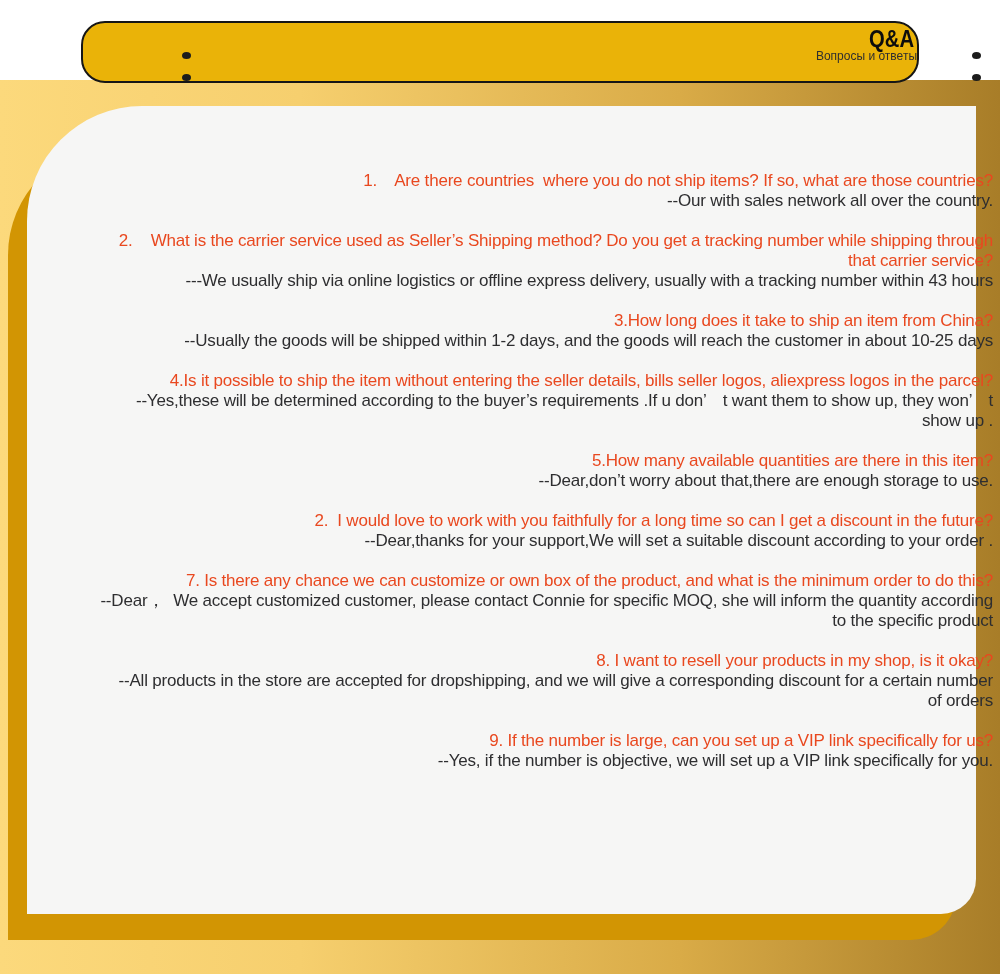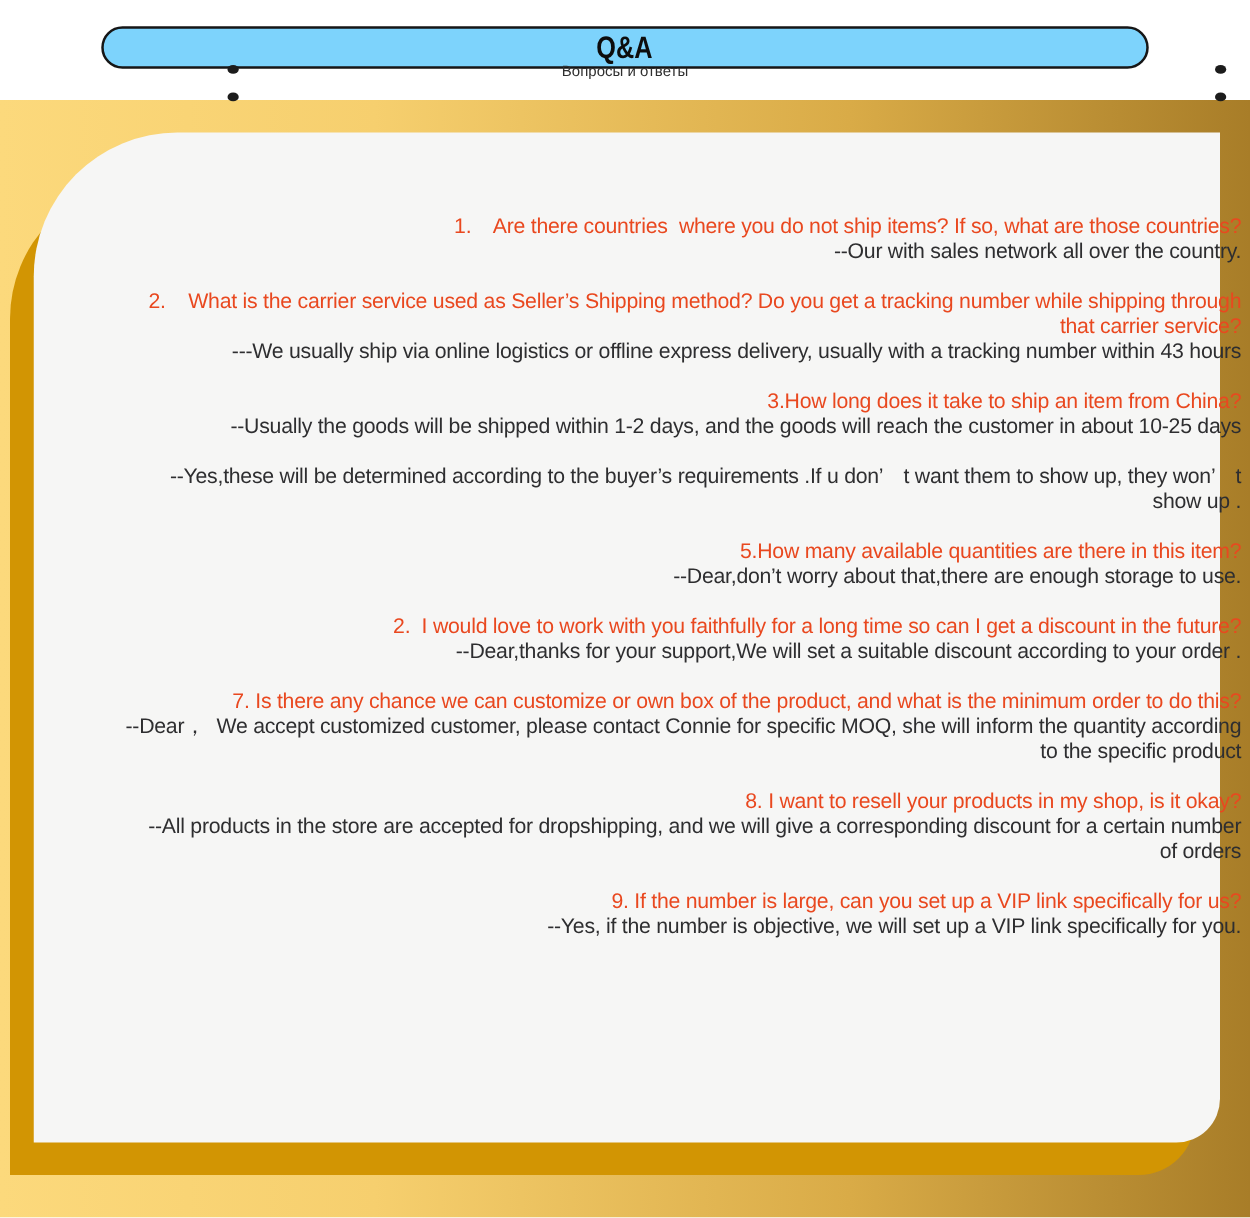--- a/index.html
+++ b/index.html
@@ -12,22 +12,22 @@
 
   
   .gold-frame{position:absolute;left:8px;top:145px;width:948px;height:795px;
     background:#d29503;border-radius:110px 0 45px 0;}
 
   
   .panel{position:absolute;left:27px;top:106px;width:949px;height:808px;
     background:#f6f6f5;border-radius:115px 0 35px 0;}
 
   
-  .banner{position:absolute;left:81px;top:21px;width:838px;height:34px;box-sizing:border-box;
-    background:#7dd3fc;border:2px solid #161616;border-radius:24px;text-align:center;}
+  .banner{position:absolute;left:81px;top:21px;width:838px;height:62px;box-sizing:border-box;
+    background:#eab308;border:2px solid #161616;border-radius:24px;text-align:right;}
   .banner-title{display:inline-block;margin-top:3px;font-size:23px;line-height:24px;
     font-weight:bold;color:#0d0d0d;transform:scaleX(0.88) scaleY(1.08);letter-spacing:0px;}
   .banner-subtitle{font-size:12px;line-height:12px;color:#2f2f2f;margin-top:0px;}
   .rivet{position:absolute;width:9px;height:7px;border-radius:50%;background:#1c1c1c;}
   .rivet.tl{left:99px;top:29px;} .rivet.bl{left:99px;top:51px;}
   .rivet.tr{left:889px;top:29px;} .rivet.br{left:889px;top:51px;}
 
   
   .qa-list{position:absolute;left:48px;top:171px;width:945px;text-align:right;}
   .qa-item{margin-bottom:20px;}
@@ -61,20 +61,21 @@
     <div class="qa-item">
       <p class="qa-q">2.    What is the carrier service used as Seller’s Shipping method? Do you get a tracking number while shipping through
 that carrier service?</p>
       <p class="qa-a">---We usually ship via online logistics or offline express delivery, usually with a tracking number within 43 hours</p>
     </div>
     <div class="qa-item">
       <p class="qa-q">3.How long does it take to ship an item from China?</p>
       <p class="qa-a"> --Usually the goods will be shipped within 1-2 days, and the goods will reach the customer in about 10-25 days</p>
     </div>
     <div class="qa-item">
+      <p class="qa-q">4.Is it possible to ship the item without entering the seller details, bills seller logos, aliexpress logos in the parcel?</p>
       <p class="qa-a">--Yes,these will be determined according to the buyer’s requirements .If u don’　t want them to show up, they won’　t
 show up .</p>
     </div>
     <div class="qa-item">
       <p class="qa-q">5.How many available quantities are there in this item?</p>
       <p class="qa-a"> --Dear,don’t worry about that,there are enough storage to use.</p>
     </div>
     <div class="qa-item">
       <p class="qa-q">2.  I would love to work with you faithfully for a long time so can I get a discount in the future?</p>
       <p class="qa-a"> --Dear,thanks for your support,We will set a suitable discount according to your order .</p>

